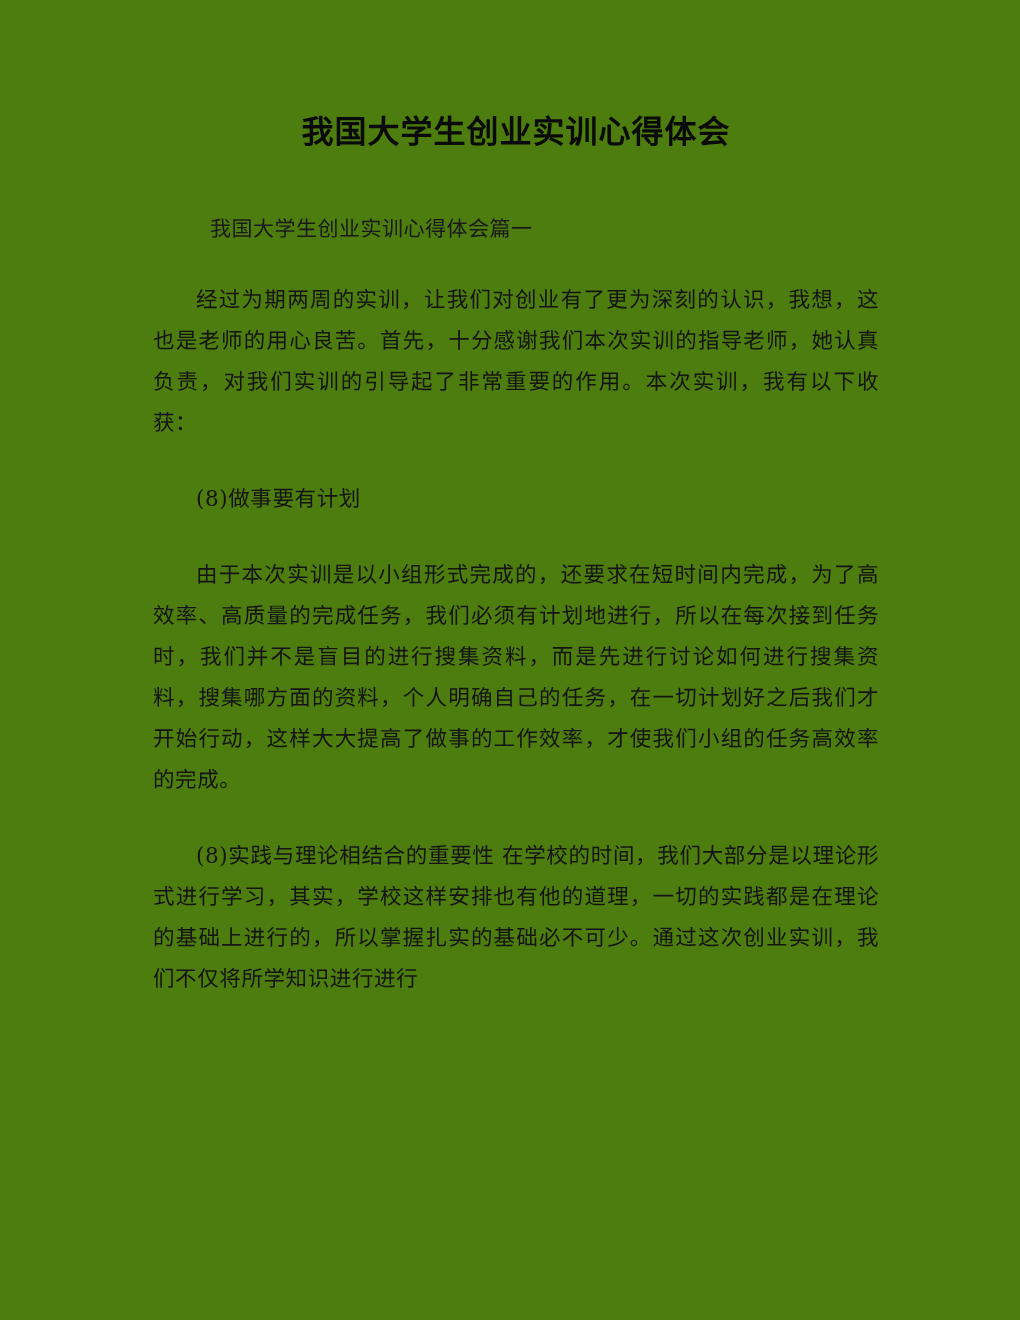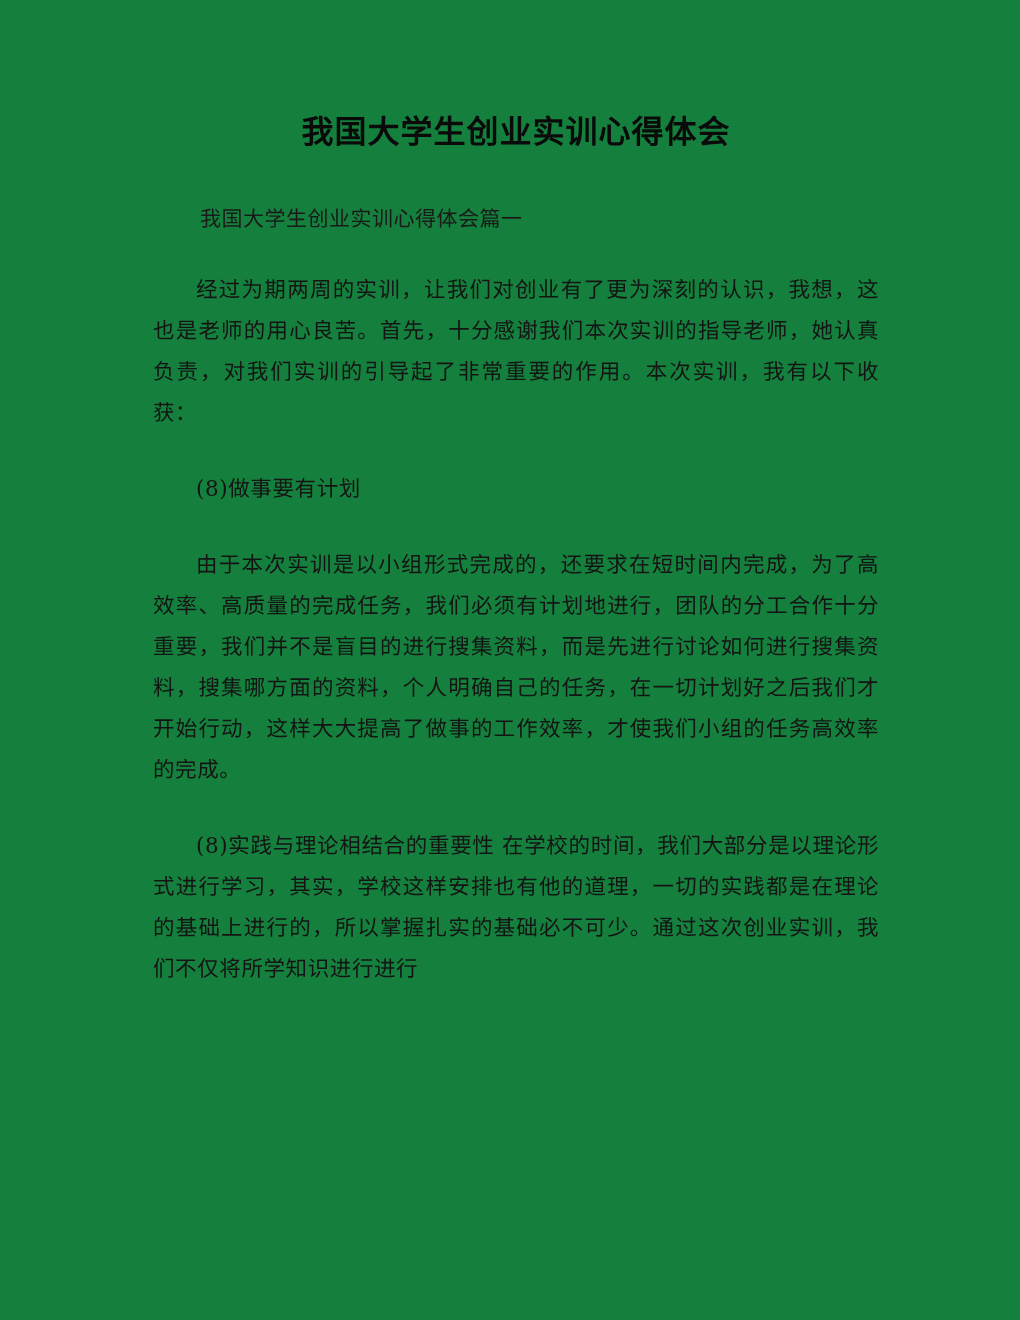--- a/index.html
+++ b/index.html
@@ -6,21 +6,21 @@
   html, body {
     margin: 0;
     padding: 0;
     background: #ffffff;
   }
   .page {
     position: relative;
     width: 1020px;
     height: 1320px;
     margin: 0 auto;
-    background: #15803d;
+    background: #4d7c0f;
     overflow: hidden;
     box-sizing: border-box;
   }
   .doc-body {
     position: absolute;
     left: 140px;
     top: 0;
     width: 752px;
   }
   .doc-title {
@@ -33,21 +33,21 @@
     margin: 0;
     padding-top: 112px;
     letter-spacing: 1px;
     -webkit-font-smoothing: antialiased;
   }
   .subtitle {
     font-family: "DejaVu Serif", "Liberation Serif", serif;
     font-size: 21px;
     line-height: 1.45;
     color: #1a1a1a;
-    margin: 2px;
+    margin: 12px;
     padding-top: 48px;
     padding-left: 58px;
     letter-spacing: 0.5px;
   }
   .para {
     font-family: "DejaVu Serif", "Liberation Serif", serif;
     font-size: 21.5px;
     line-height: 41px;
     color: #141414;
     margin: 13px;
@@ -79,20 +79,20 @@
   <div class="doc-body">
 
     <h1 class="doc-title">我国大学生创业实训心得体会</h1>
 
     <p class="subtitle">我国大学生创业实训心得体会篇一</p>
 
     <p class="para indent">经过为期两周的实训，让我们对创业有了更为深刻的认识，我想，这也是老师的用心良苦。首先，十分感谢我们本次实训的指导老师，她认真负责，对我们实训的引导起了非常重要的作用。本次实训，我有以下收获：</p>
 
     <p class="para heading-num">(8)做事要有计划</p>
 
-    <p class="para indent">由于本次实训是以小组形式完成的，还要求在短时间内完成，为了高效率、高质量的完成任务，我们必须有计划地进行，团队的分工合作十分重要，我们并不是盲目的进行搜集资料，而是先进行讨论如何进行搜集资料，搜集哪方面的资料，个人明确自己的任务，在一切计划好之后我们才开始行动，这样大大提高了做事的工作效率，才使我们小组的任务高效率的完成。</p>
+    <p class="para indent">由于本次实训是以小组形式完成的，还要求在短时间内完成，为了高效率、高质量的完成任务，我们必须有计划地进行，所以在每次接到任务时，我们并不是盲目的进行搜集资料，而是先进行讨论如何进行搜集资料，搜集哪方面的资料，个人明确自己的任务，在一切计划好之后我们才开始行动，这样大大提高了做事的工作效率，才使我们小组的任务高效率的完成。</p>
 
 
     <p class="para indent">(8)实践与理论相结合的重要性 在学校的时间，我们大部分是以理论形式进行学习，其实，学校这样安排也有他的道理，一切的实践都是在理论的基础上进行的，所以掌握扎实的基础必不可少。通过这次创业实训，我们不仅将所学知识进行进行</p>
 
   </div>
 
 </div>
 
 </body></html>

